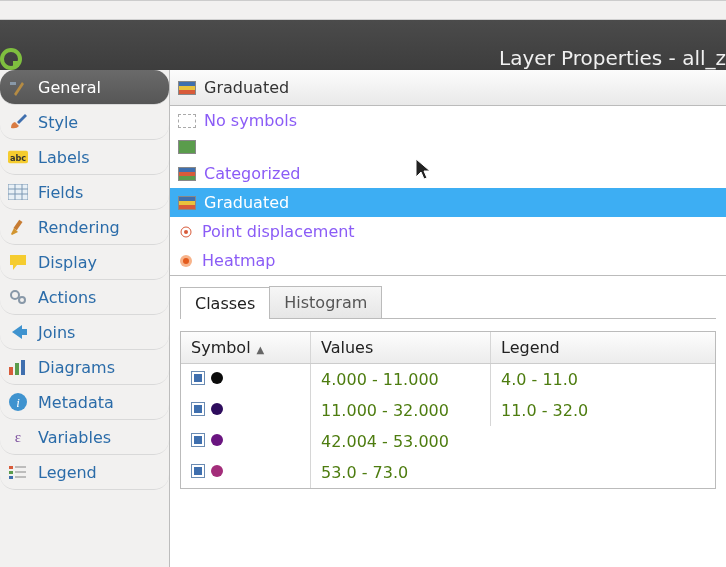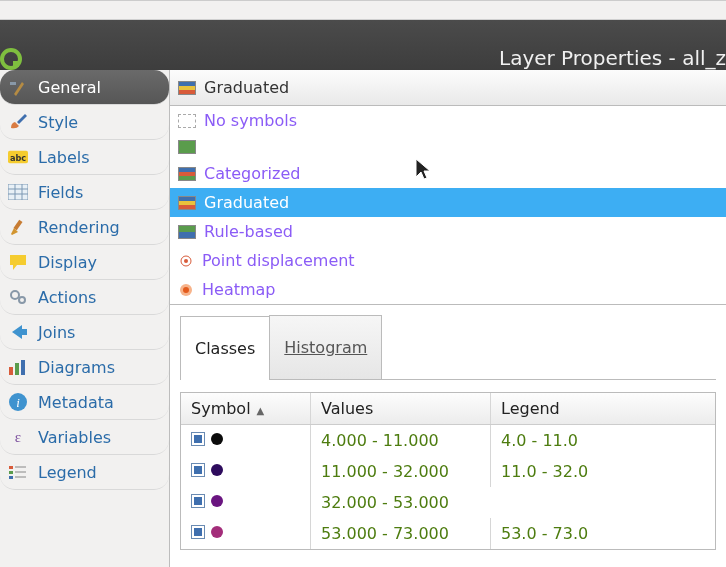--- a/index.html
+++ b/index.html
@@ -14,22 +14,22 @@
   .nav-item .ic{width:20px;height:20px;display:flex;align-items:center;justify-content:center;}
   .nav-item.selected{background:linear-gradient(#6a6a6a,#565656);color:#fff;}
   .content{flex:1;background:#fff;display:flex;flex-direction:column;position:relative;overflow:hidden;}
   .combo-header{height:35px;background:linear-gradient(#fcfcfc,#e9e9e9);border-bottom:1px solid #bbb;display:flex;align-items:center;gap:8px;padding-left:8px;color:#333;}
   .combo-list{border-bottom:1px solid #bbb;background:#fff;}
   .combo-item{display:flex;align-items:center;gap:8px;padding:5px 8px;color:#8b5cf6;}
   .combo-item.selected{background:#3daef3;color:#fff;}
   .sym-swatch{width:16px;height:12px;display:inline-block;border:1px solid #888;}
   .tabs-area{padding:10px 10px 0 10px;}
   .tabs{display:flex;gap:0;border-bottom:1px solid #bbb;}
-  .tab{padding:22px 14px;border:1px solid #bbb;border-bottom:none;background:linear-gradient(#f6f6f6,#e6e6e6);color:#555;border-right:none;}
-  .tab:last-child{border-right:1px solid #bbb;text-decoration:underline;}
+  .tab{padding:6px 14px;border:1px solid #bbb;border-bottom:none;background:linear-gradient(#f6f6f6,#e6e6e6);color:#555;border-right:none;}
+  .tab:last-child{border-right:1px solid #bbb;}
   .tab.active{background:#fff;color:#222;position:relative;top:1px;}
   .table{margin:12px 10px 0 10px;border:1px solid #bbb;}
   .thead,.trow{display:flex;}
   .thead{background:linear-gradient(#fdfdfd,#ececec);border-bottom:1px solid #ccc;}
   .th,.td{padding:6px 10px;box-sizing:border-box;border-right:1px solid #d6d6d6;}
   .th:last-child,.td:last-child{border-right:none;}
   .col-symbol{width:130px;}
   .col-values{width:180px;}
   .col-legend{flex:1;}
   .trow .td{color:#4d7c0f;}
@@ -194,24 +194,20 @@
         </div>
         <div class="combo-item">
           <span class="sym-swatch" style="background:linear-gradient(#3f6fae 0 33%,#d85b3a 33% 66%,#5a9c4c 66% 100%);"></span>
           <span>Categorized</span>
         </div>
         <div class="combo-item selected">
           <span class="sym-swatch" style="background:linear-gradient(#3f6fae 0 33%,#e9c23c 33% 66%,#d85b3a 66% 100%);"></span>
           <span>Graduated</span>
         </div>
         <div class="combo-item">
-          <span class="sym-swatch" style="background:linear-gradient(#5a9c4c 0 50%,#3f6fae 50% 100%);"></span>
-          <span>Rule-based</span>
-        </div>
-        <div class="combo-item">
           <span style="width:16px;height:14px;display:flex;align-items:center;justify-content:center;">
               <svg width="14" height="14" viewBox="0 0 14 14">
                 <circle cx="7" cy="7" r="5" fill="none" stroke="#d85b3a" stroke-width="1"></circle>
                 <circle cx="7" cy="7" r="2" fill="#d85b3a"></circle>
               </svg>
             </span>
           <span>Point displacement</span>
         </div>
         <div class="combo-item">
           <span style="width:16px;height:14px;display:flex;align-items:center;justify-content:center;">
@@ -267,33 +263,32 @@
         <div class="trow">
           <div class="td col-symbol"><span class="legend-chip">
                 <span class="chk">
                   <svg width="14" height="14" viewBox="0 0 14 14">
                     <rect x="0.5" y="0.5" width="13" height="13" fill="#fff" stroke="#6a8bb3"></rect>
                     <rect x="3" y="3" width="8" height="8" fill="#3f6fae"></rect>
                   </svg>
                 </span>
                 <span class="dot" style="background:#6a1580;"></span>
               </span></div>
-          <div class="td col-values"><span>32.000 - 53.000</span></div>
+          <div class="td col-values"><span>42.004 - 53.000</span></div>
         </div>
         <div class="trow">
           <div class="td col-symbol"><span class="legend-chip">
                 <span class="chk">
                   <svg width="14" height="14" viewBox="0 0 14 14">
                     <rect x="0.5" y="0.5" width="13" height="13" fill="#fff" stroke="#6a8bb3"></rect>
                     <rect x="3" y="3" width="8" height="8" fill="#3f6fae"></rect>
                   </svg>
                 </span>
                 <span class="dot" style="background:#a32d7a;"></span>
               </span></div>
-          <div class="td col-values"><span>53.000 - 73.000</span></div>
           <div class="td col-legend"><span>53.0 - 73.0</span></div>
         </div>
       </div>
 
       <span class="cursor-fake">
         <svg width="18" height="24" viewBox="0 0 18 24">
             <path d="M1 1 L1 19 L6 14 L9 21 L12 20 L9 13 L15 13 Z" fill="#222" stroke="#fff" stroke-width="1"></path>
           </svg>
       </span>
 

